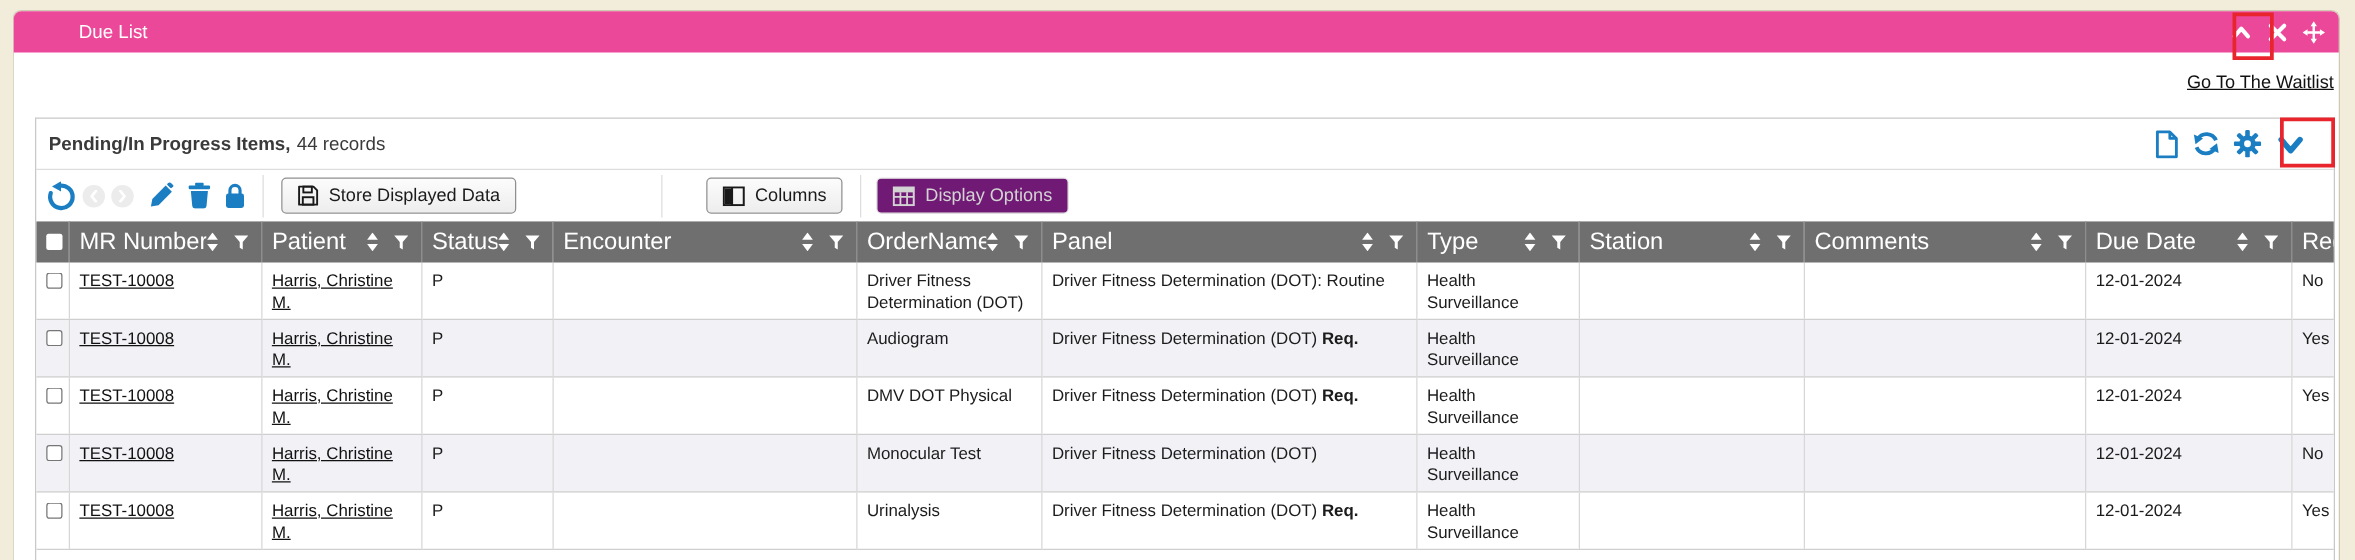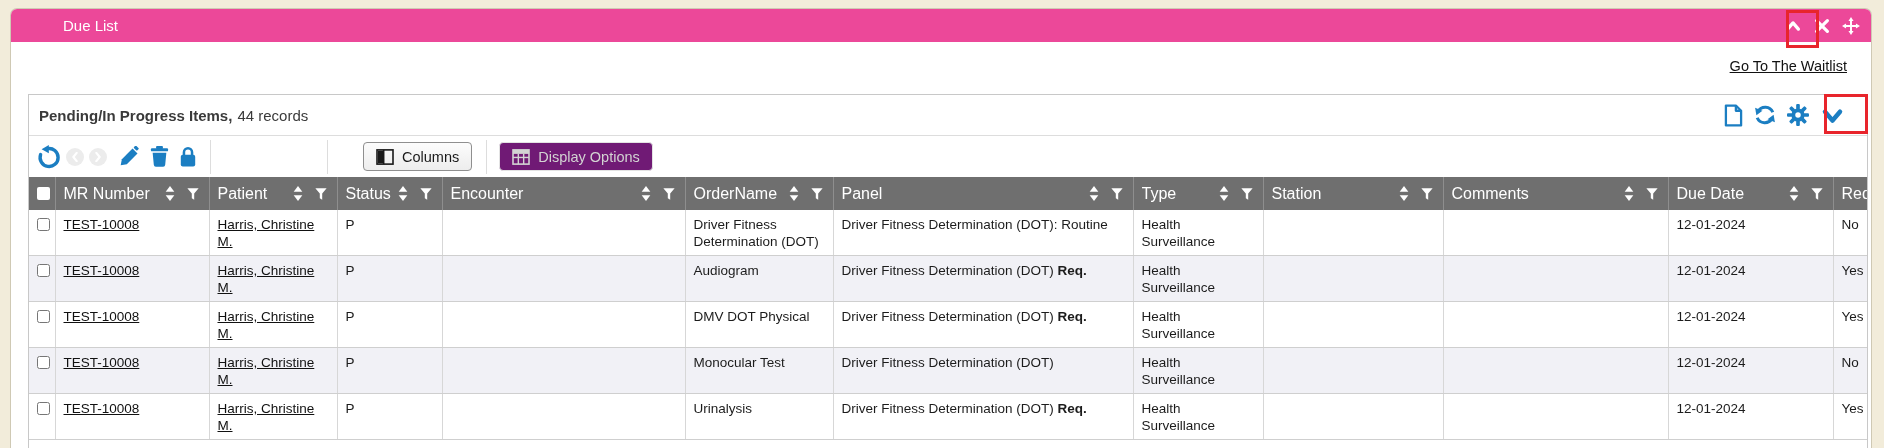--- a/index.html
+++ b/index.html
@@ -20,21 +20,21 @@
   .titlebar {
     height:33px; background:#ec4899; border-radius:6px 6px 0 0;
     display:flex; align-items:center; padding:0 10px 0 52px;
   }
   .titlebar .win-title { color:#fff; font-size:15px; }
   .titlebar .spacer { flex:1; }
   .win-controls { display:flex; align-items:center; gap:9px; }
   .win-btn { width:20px; height:20px; color:#fff; display:flex; align-items:center; justify-content:center; cursor:pointer; }
   .win-btn svg { width:18px; height:18px; display:block; }
   
-  .waitlist-row { position:absolute; top:48px; right:24px; }
+  .waitlist-row { position:absolute; top:48px; right:4px; }
   .waitlist-row a { color:#111; font-size:14.5px; text-decoration:underline; cursor:pointer; }
   
   .section-box {
     position:absolute; left:17px; top:85px; width:1840px; height:380px;
     border:1px solid #c8c8c8; background:#fff;
   }
   .section-head {
     height:40px; display:flex; align-items:center; padding:0 8px 0 10px;
   }
   .section-title { font-size:15px; font-weight:bold; color:#3a3a3a; }
@@ -67,21 +67,21 @@
     padding:0 12px; font-size:14.5px; color:#1a1a1a; cursor:pointer; white-space:nowrap;
   }
   .btn svg { display:block; }
   .btn.disabled {
     border-color:#e3e3e3; color:#d3d3d3; background:#701a75; cursor:default;
   }
   
   .table-clip { width:1838px; overflow:hidden; }
   table { border-collapse:collapse; table-layout:fixed; width:1934px; }
   thead th {
-    background:#6f6f6f; color:#fff; font-weight:normal; font-size:16px;
+    background:#6f6f6f; color:#fff; font-weight:normal; font-size:19px;
     height:33px; padding:0 8px; text-align:left; border-left:1px solid #8e8e8e;
     vertical-align:middle;
   }
   thead th:first-child { border-left:none; }
   .th-flex { display:flex; align-items:center; width:100%; }
   .th-label { flex:1; overflow:hidden; white-space:nowrap; }
   .th-icons { display:flex; align-items:center; gap:12px; padding-right:2px; }
   .th-icons svg { display:block; cursor:pointer; }
   .hdr-cb { width:13px; height:13px; background:#fff; border-radius:2px; margin:0 auto; cursor:pointer; }
   tbody td {
@@ -210,20 +210,30 @@
             <path d="M2.8 7 H17.2 L16 19.8 A2.2 2.2 0 0 1 13.8 21.8 H6.2 A2.2 2.2 0 0 1 4 19.8 Z"></path>
           </svg>
         </span>
       <span class="tb-icon" style="margin-left:10px">
           <svg viewBox="0 0 20 24" width="18" height="22">
             <path d="M5.5 10 V6.8 A4.5 4.5 0 0 1 14.5 6.8 V10" fill="none" stroke="currentColor" stroke-width="2.8"></path>
             <rect x="2" y="9.5" width="16" height="13" rx="2.2" fill="currentColor"></rect>
           </svg>
         </span>
       <span class="tb-sep" style="margin-left:13px"></span>
+      <button class="btn" style="margin-left:14px">
+        <span style="display:flex">
+            <svg viewBox="0 0 20 20" width="17" height="17">
+              <path d="M1.5 1.5 H15 L18.5 5 V18.5 H1.5 Z" fill="none" stroke="#1a1a1a" stroke-width="1.8" stroke-linejoin="round"></path>
+              <rect x="5" y="11.5" width="10" height="7" fill="none" stroke="#1a1a1a" stroke-width="1.8"></rect>
+              <rect x="5.5" y="1.5" width="8" height="5.5" fill="none" stroke="#1a1a1a" stroke-width="1.8"></rect>
+            </svg>
+          </span>
+        <span>Store Displayed Data</span>
+      </button>
       <span class="tb-sep" style="margin-left:116px"></span>
       <button class="btn" style="margin-left:35px">
         <span style="display:flex">
             <svg viewBox="0 0 20 18" width="18" height="16">
               <rect x="1" y="1" width="18" height="16" fill="none" stroke="#1a1a1a" stroke-width="1.8"></rect>
               <rect x="1.9" y="1.9" width="6.6" height="14.2" fill="#1a1a1a"></rect>
               <line x1="8.5" y1="1" x2="8.5" y2="17" stroke="#1a1a1a" stroke-width="1.8"></line>
             </svg>
           </span>
         <span>Columns</span>

